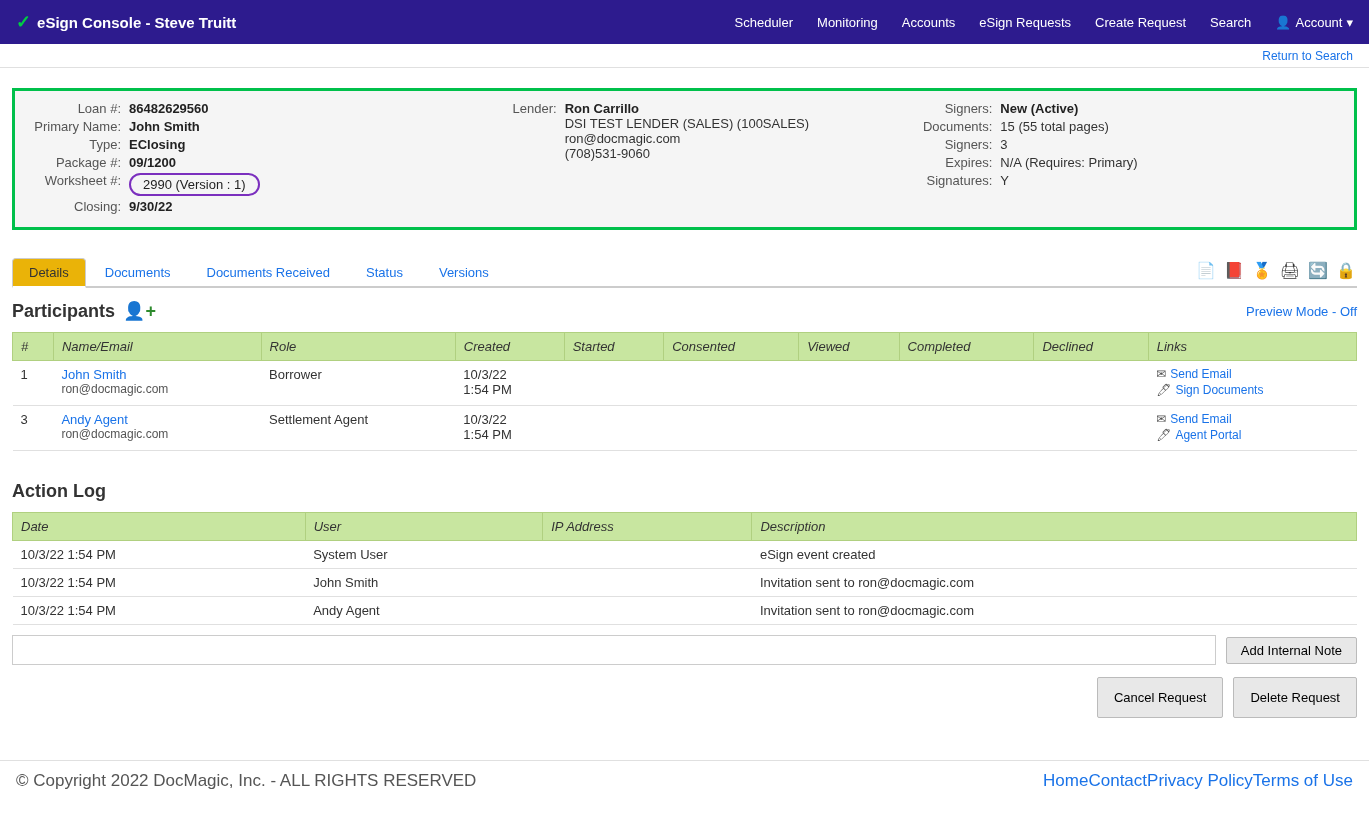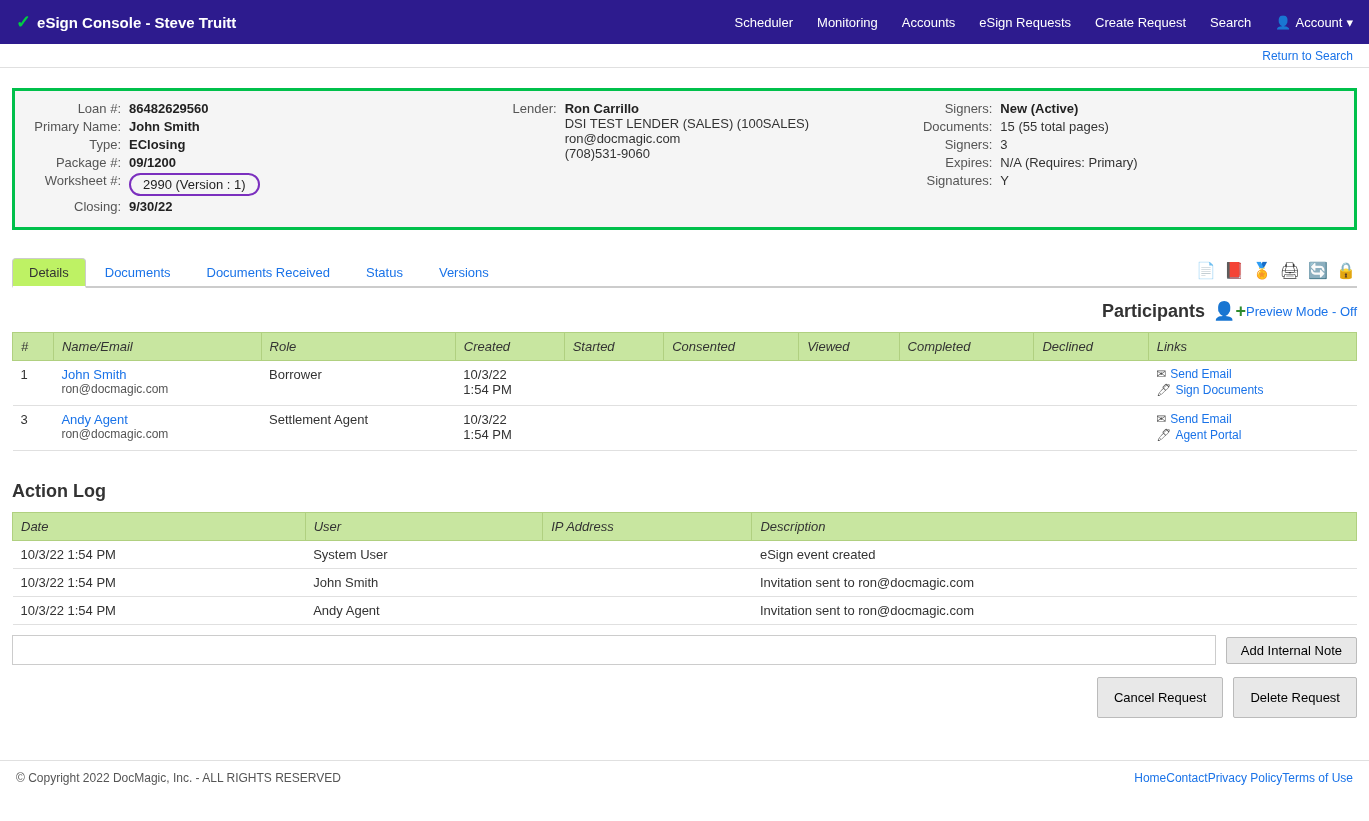--- a/index.html
+++ b/index.html
@@ -111,21 +111,21 @@
       border-bottom: none;
       font-size: 13px;
       color: #1a73e8;
       background: #fff;
       margin-right: 2px;
       border-radius: 4px 4px 0 0;
     }
     .tab.active {
       border-color: #ccc;
       color: #333;
-      background: #bef264;
+      background: #eab308;
       font-weight: normal;
       border-bottom: 2px solid #fff;
       margin-bottom: -2px;
     }
     .tab-icons {
       margin-left: auto;
       display: flex;
       gap: 6px;
       padding-bottom: 4px;
     }
@@ -142,21 +142,21 @@
     
     .main-content {
       margin: 0 12px;
       padding: 12px 0;
     }
 
     
     .section-header {
       display: flex;
       align-items: center;
-      justify-content: flex-end;
+      justify-content: space-between;
       margin-bottom: 10px;
     }
     .section-title {
       font-size: 18px;
       font-weight: bold;
       display: flex;
       align-items: center;
       gap: 8px;
     }
     .add-participant-icon {
@@ -270,21 +270,21 @@
       border-radius: 2px;
     }
 
     
     .footer {
       margin-top: 30px;
       padding: 10px 16px;
       border-top: 1px solid #e0e0e0;
       display: flex;
       justify-content: space-between;
-      font-size: 12px;
+      font-size: 17px;
       color: #555;
     }
     .footer-links { display: flex; }
     .footer-links a { color: #1a73e8; text-decoration: none; }
   </style>
 </head>
 <body>
 
 <div class="header">
   <div class="header-logo">

